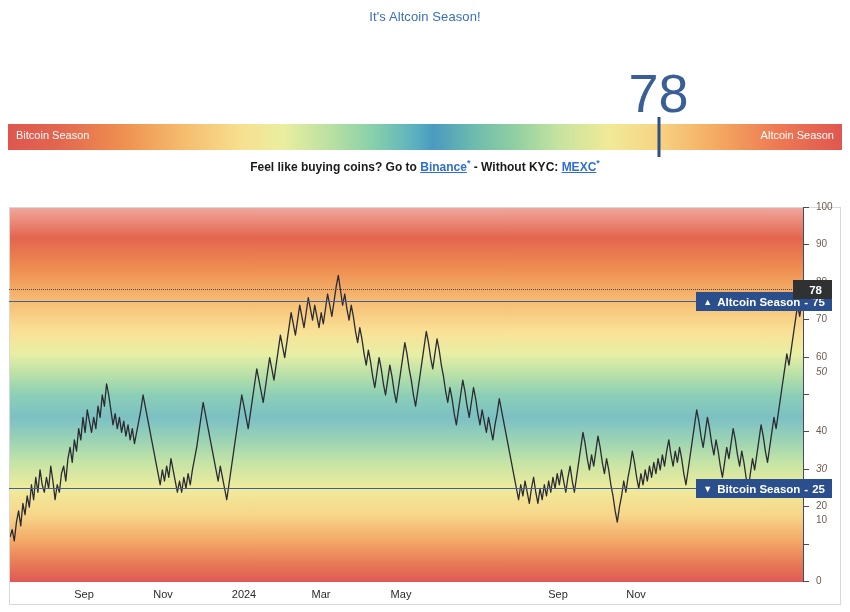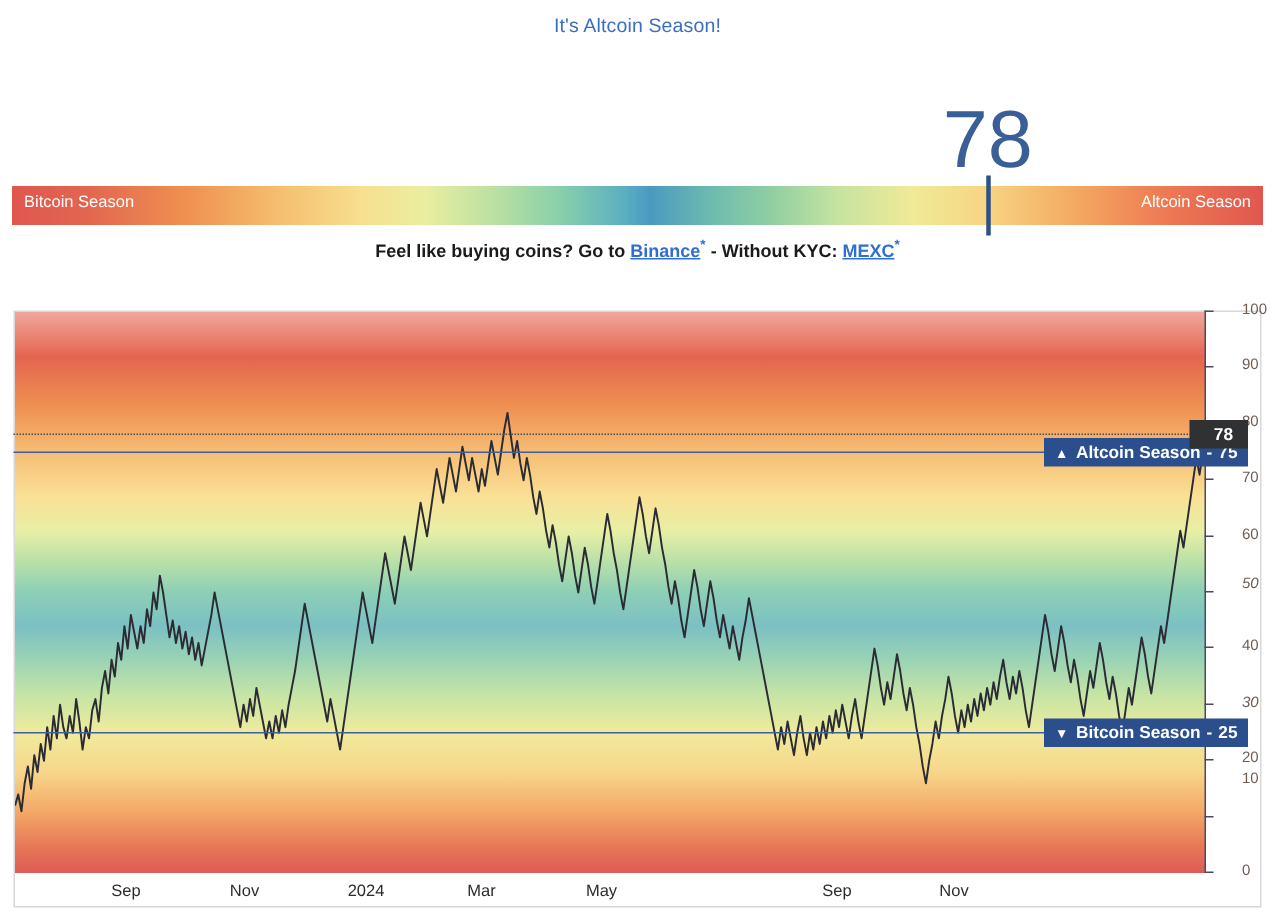--- a/index.html
+++ b/index.html
@@ -181,21 +181,20 @@
     height: 1px;
     background: #4a4a5a;
   }
   .ylabel {
     position: absolute;
     left: 816px;
     font-size: 10px;
     color: #6e5c52;
     transform: translateY(-6px);
     line-height: 12px;
-    margin-left: 12px;
   }
   .xlabel {
     position: absolute;
     top: 588px;
     font-size: 11px;
     color: #2b2b2b;
     transform: translateX(-50%);
     line-height: 13px;
   }
 
@@ -257,21 +256,21 @@
     <div class="ylabel" style="top: 581px;">0</div>
     <div class="ytick" style="top: 544px;"></div>
     <div class="ylabel" style="top: 520px;">10</div>
     <div class="ytick" style="top: 506px;"></div>
     <div class="ylabel" style="top: 506px;">20</div>
     <div class="ytick" style="top: 469px;"></div>
     <div class="ylabel" style="top: 469px; font-style: italic;">30</div>
     <div class="ytick" style="top: 431px;"></div>
     <div class="ylabel" style="top: 431px;">40</div>
     <div class="ytick" style="top: 394px;"></div>
-    <div class="ylabel" style="top: 390px; font-style: italic;">50</div>
+    <div class="ylabel" style="top: 372px; font-style: italic;">50</div>
     <div class="ytick" style="top: 357px;"></div>
     <div class="ylabel" style="top: 357px;">60</div>
     <div class="ytick" style="top: 319px;"></div>
     <div class="ylabel" style="top: 319px;">70</div>
     <div class="ytick" style="top: 282px;"></div>
     <div class="ylabel" style="top: 282px;">80</div>
     <div class="ytick" style="top: 244px;"></div>
     <div class="ylabel" style="top: 244px;">90</div>
     <div class="ytick" style="top: 207px;"></div>
     <div class="ylabel" style="top: 207px;">100</div>

